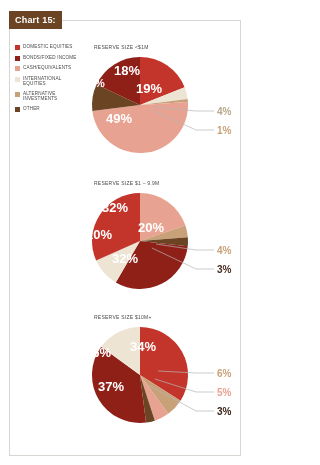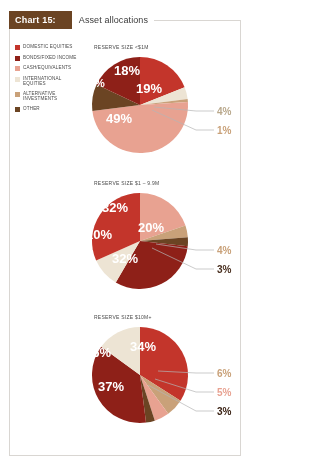--- a/index.html
+++ b/index.html
@@ -28,21 +28,21 @@
     left:9px;top:11px;
     display:flex;align-items:stretch;
     z-index:5;
   }
   #chart-badge{
     background:#6B4423;
     color:#ffffff;
     font-size:9px;
     font-weight:bold;
     letter-spacing:.2px;
-    padding:3px 15px 3px 5px;
+    padding:3px 5px 3px 5px;
     line-height:10px;
     white-space:nowrap;
     border:1px solid #6B4423;
     box-sizing:border-box;
   }
   #chart-title{
     color:#3b3b3b;
     font-size:9px;
     line-height:10px;
     padding:4px 6px 3px 7px;
@@ -110,21 +110,20 @@
 </style>
 </head>
 <body>
 
 <div id="chart-card">
 
   <div id="frame"></div>
 
   <div id="header">
     <div id="chart-badge">Chart 15:</div>
-    <div id="chart-title">Asset allocations</div>
   </div>
 
   <div id="legend">
       <div class="legend-item">
         <span class="legend-swatch" style="background: rgb(195, 53, 43);"></span>
         <span class="legend-label">DOMESTIC EQUITIES</span>
       </div>
       <div class="legend-item">
         <span class="legend-swatch" style="background: rgb(142, 32, 24);"></span>
         <span class="legend-label">BONDS/FIXED INCOME</span>

